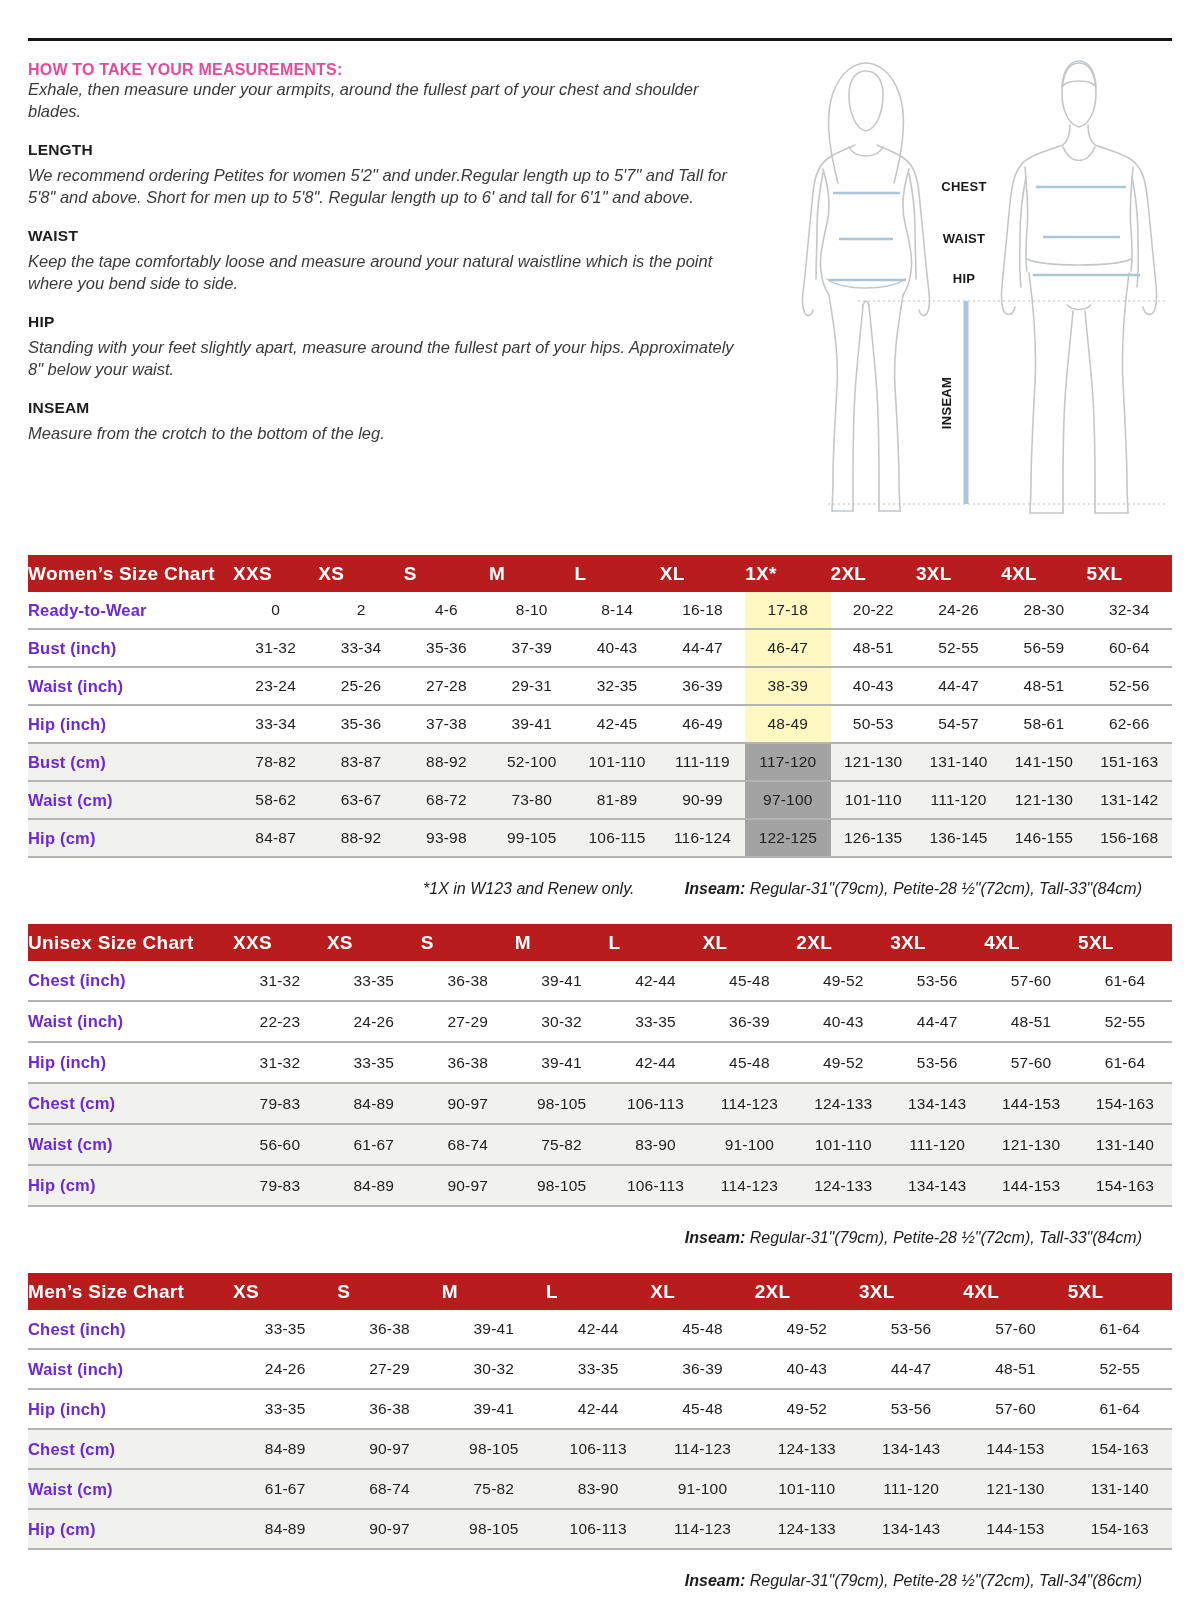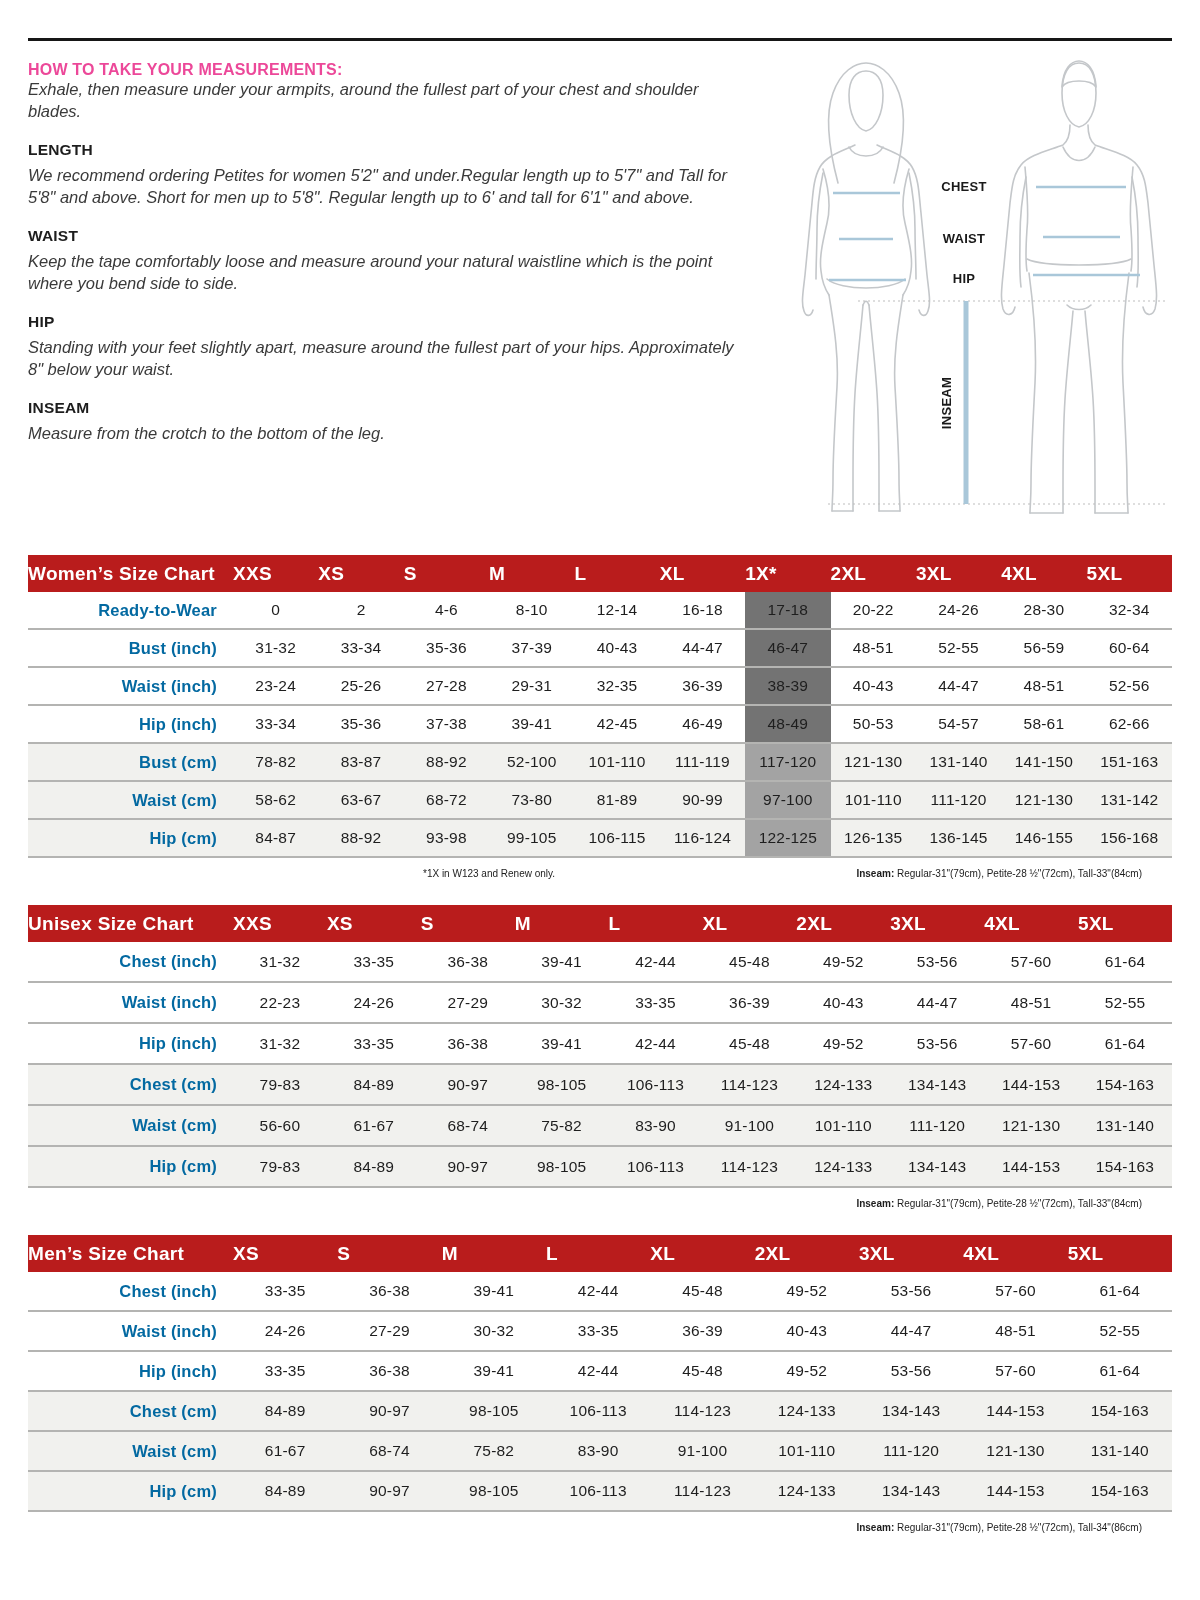--- a/index.html
+++ b/index.html
@@ -45,30 +45,30 @@
   }
   .header-row th.t-title { font-weight:600; }
   .size-table tbody td {
     text-align:center; height:36px; font-size:15.5px; color:#1e1e1e;
     letter-spacing:0.2px;
   }
   .size-table.tall tbody td { height:39px; }
   .size-table.mid tbody td { height:38px; }
   .size-table tbody tr { border-bottom:2px solid #b4b4b2; }
   .size-table td.row-label {
-    text-align:right; padding-right:16px; font-weight:bold; font-size:16.5px;
-    color:#0369a1;
+    text-align:left; padding-right:16px; font-weight:bold; font-size:16.5px;
+    color:#6d28d9;
   }
   tr.shaded td { background:#f1f1ee; }
-  tr.plain td.hl { background:#737373; }
+  tr.plain td.hl { background:#fef9c3; }
   tr.shaded td.hl { background:#a3a3a3; }
 
   .footnote {
-    display:flex; align-items:baseline; margin-top:10px; padding-right:30px;
-    font-size:10px; color:#1c1c1c;
+    display:flex; align-items:baseline; margin-top:22px; padding-right:30px;
+    font-size:16px; color:#1c1c1c;font-style:italic;
   }
   .fn-left { margin-left:395px; }
   .fn-right { margin-left:auto; }
   .fn-right b { font-weight:bold; }
 </style>
 </head>
 <body>
 
 <div class="page">
 
@@ -192,21 +192,21 @@
             <th class="col-head">5XL</th>
           </tr>
         </thead>
         <tbody>
           <tr class="plain">
             <td class="row-label">Ready-to-Wear</td>
             <td class="cell">0</td>
             <td class="cell">2</td>
             <td class="cell">4-6</td>
             <td class="cell">8-10</td>
-            <td class="cell">12-14</td>
+            <td class="cell">8-14</td>
             <td class="cell">16-18</td>
             <td class="cell hl">17-18</td>
             <td class="cell">20-22</td>
             <td class="cell">24-26</td>
             <td class="cell">28-30</td>
             <td class="cell">32-34</td>
           </tr>
           <tr class="plain">
             <td class="row-label">Bust (inch)</td>
             <td class="cell">31-32</td>

